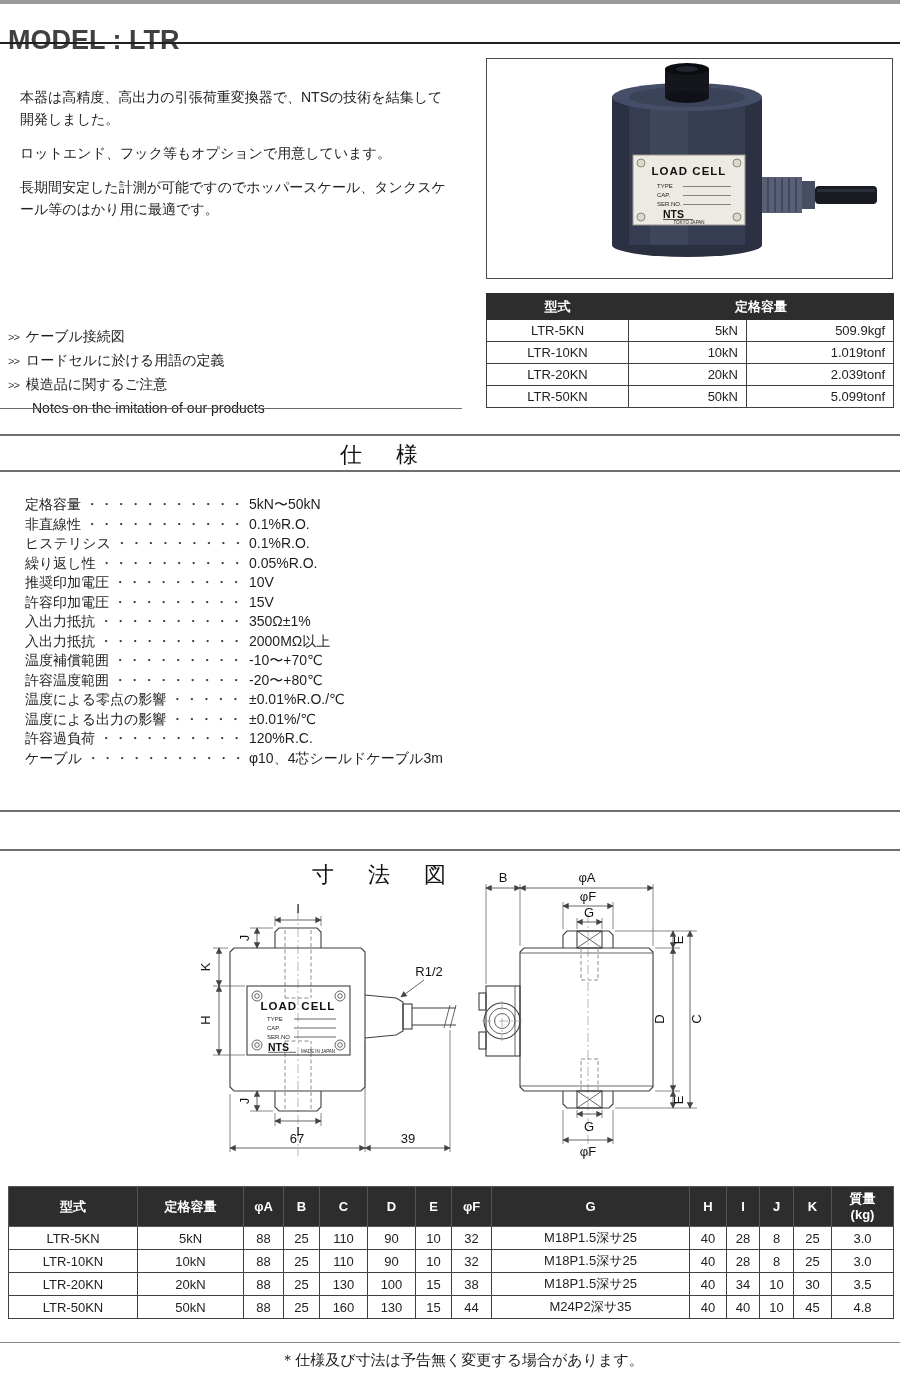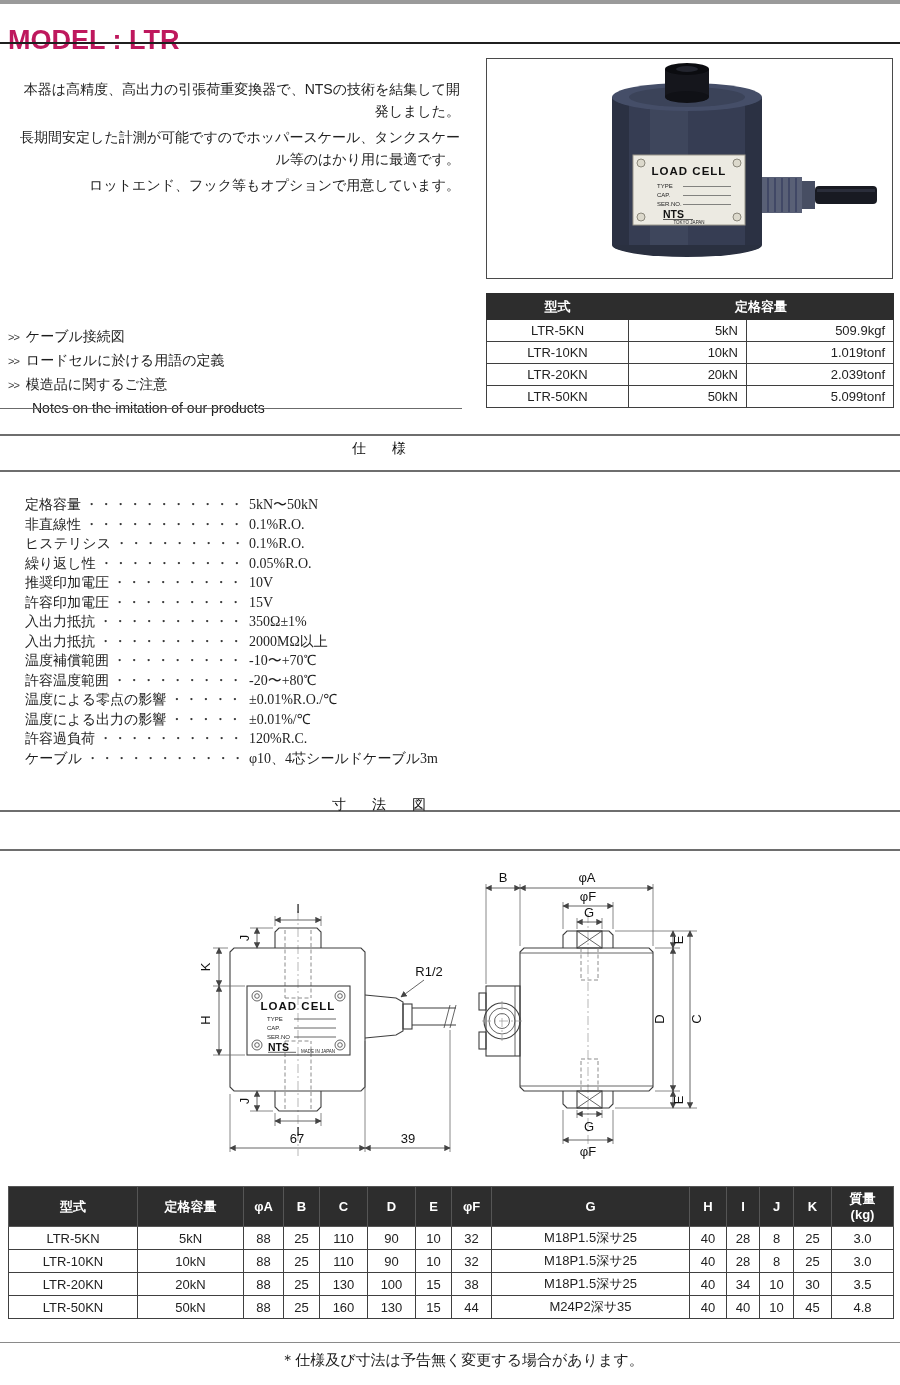--- a/index.html
+++ b/index.html
@@ -1,49 +1,49 @@
 <!DOCTYPE html>
 <html><head>
 <meta charset="utf-8">
 <style>
   * { box-sizing: border-box; }
   body { margin:0; background:#fff; color:#222;
          font-family:"Liberation Sans","DejaVu Sans",sans-serif; }
   .page { position:relative; width:900px; height:1385px; background:#fff; overflow:hidden; }
 
   .topbar { position:absolute; top:0; left:0; width:900px; height:4px; background:#9a9a9a; }
-  .title  { position:absolute; top:7px; left:8px; font-size:27px; font-weight:bold; color:#be185d; }
+  .title  { position:absolute; top:7px; left:8px; font-size:27px; font-weight:bold; color:#404040; }
   .title-rule { position:absolute; top:42px; left:0; width:900px; height:2px; background:#1f1f1f; }
 
   .intro { position:absolute; top:74px; left:8px; width:456px; font-size:14px; line-height:22px; color:#222; }
-  .intro p { margin:4px;text-align:right; }
+  .intro p { margin:12px; }
 
   .photo-box { position:absolute; top:58px; left:486px; width:407px; height:221px;
                border:1px solid #4a4a4a; background:#fff; }
 
   .links { position:absolute; top:325px; left:8px; font-size:14px; line-height:23px; color:#1d1d1d; }
   .link-row { cursor:pointer; }
   .link-prefix { font-size:11px; color:#444; margin-right:7px; letter-spacing:-1px; }
   .link-sub { padding-left:24px; }
   .links-rule { position:absolute; top:408px; left:0; width:462px; height:1px; background:#6b6b6b; }
 
   table.cap { position:absolute; top:293px; left:486px; width:407px; border-collapse:collapse;
               font-size:13px; table-layout:fixed; }
   table.cap th { background:#2d2d2d; color:#fff; font-weight:bold; height:26px;
                  border:1px solid #2d2d2d; }
   table.cap th + th { border-left:1px solid #7d7d7d; }
   table.cap td { border:1px solid #3f3f3f; height:22px; padding:0 8px; }
   .cell-c { text-align:center; } .cell-r { text-align:right; }
 
   .sec-rule { position:absolute; left:0; width:900px; height:2px; background:#6e6e6e; }
-  .sec-title { position:absolute; left:0; width:764px; text-align:center; font-size:14px;
+  .sec-title { position:absolute; left:0; width:764px; text-align:center; font-size:22px;
                color:#111; letter-spacing:6px; }
 
   .specs { position:absolute; top:495px; left:25px; font-size:14px; color:#1e1e1e; }
-  .spec-row { height:19.5px; line-height:19.5px; white-space:nowrap; display:flex;font-family:Liberation Serif, serif; }
+  .spec-row { height:19.5px; line-height:19.5px; white-space:nowrap; display:flex; }
   .spec-left { width:218px; overflow:hidden; white-space:nowrap; }
   .spec-dots { letter-spacing:0.5px; color:#333; }
   .spec-value { margin-left:6px; }
 
   .diagram-svg { position:absolute; top:856px; left:0; }
 
   
   .ln  { fill:none; stroke:#3f3f3f; stroke-width:1.1; }
   .thin{ fill:none; stroke:#3f3f3f; stroke-width:0.8; }
   .ext { stroke:#6a6a6a; stroke-width:0.8; }
@@ -71,22 +71,22 @@
 <body>
 
 <div class="page">
 
   <div class="topbar"></div>
   <h1 class="title">MODEL : LTR</h1>
   <div class="title-rule"></div>
 
   <div class="intro">
     <p>本器は高精度、高出力の引張荷重変換器で、NTSの技術を結集して開発しました。</p>
+    <p>ロットエンド、フック等もオプションで用意しています。</p>
     <p>長期間安定した計測が可能ですのでホッパースケール、タンクスケール等のはかり用に最適です。</p>
-    <p>ロットエンド、フック等もオプションで用意しています。</p>
   </div>
 
   <div class="photo-box">
     <svg width="405" height="219" viewBox="0 0 405 219">
       <ellipse cx="200" cy="186" rx="75" ry="12" fill="#2a3040"></ellipse>
       <rect x="125" y="38" width="150" height="148" fill="#363d53"></rect>
       <rect x="125" y="38" width="17" height="148" fill="#2b3143"></rect>
       <rect x="258" y="38" width="17" height="148" fill="#2b3143"></rect>
       <rect x="163" y="38" width="38" height="148" fill="#3e465c"></rect>
       <ellipse cx="200" cy="38" rx="75" ry="14" fill="#454e68"></ellipse>
@@ -231,21 +231,21 @@
         <span class="spec-left"><span>許容過負荷</span> <span class="spec-dots">・・・・・・・・・・</span></span>
         <span class="spec-value">120%R.C.</span>
       </div>
     <div class="spec-row">
         <span class="spec-left"><span>ケーブル</span> <span class="spec-dots">・・・・・・・・・・・</span></span>
         <span class="spec-value">φ10、4芯シールドケーブル3m</span>
       </div>
   </div>
 
   <div class="sec-rule" style="top:810px"></div>
-  <div class="sec-title" style="top:796px">寸　法　図</div>
+  <div class="sec-title" style="top:860px">寸　法　図</div>
   <div class="sec-rule" style="top:849px"></div>
 
   <svg class="diagram-svg" width="900" height="325" viewBox="0 0 900 325">
     <defs>
       <marker id="ma" viewBox="0 0 10 10" refX="9" refY="5" markerWidth="7" markerHeight="7" orient="auto-start-reverse">
         <path d="M0,0 L10,5 L0,10 z" fill="#444"></path>
       </marker>
     </defs>
 
     <g>

